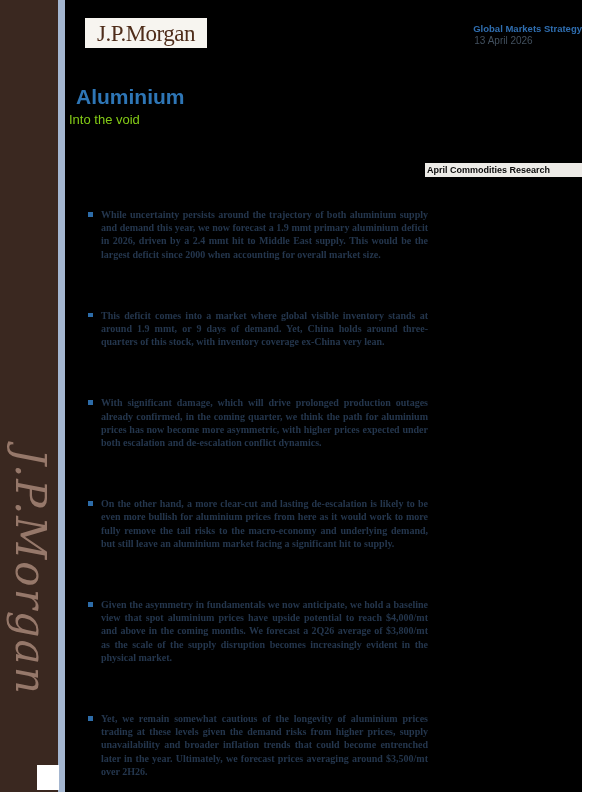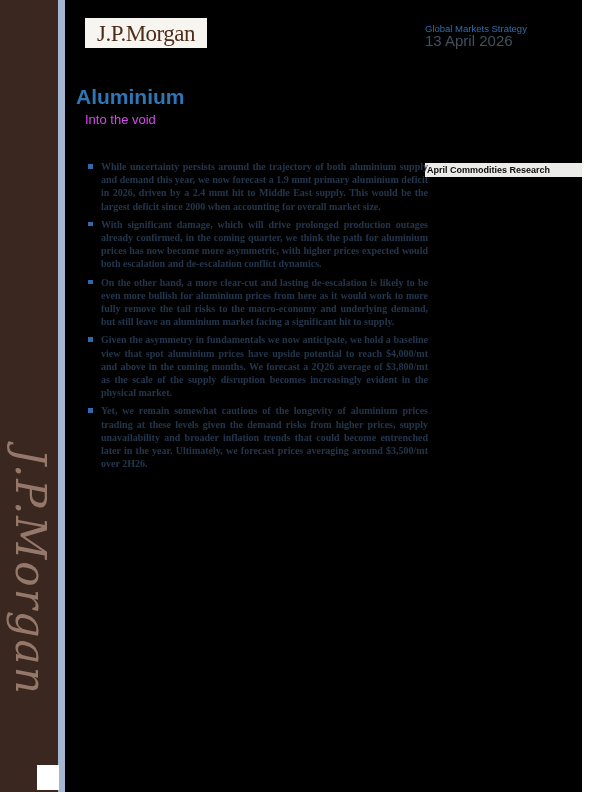--- a/index.html
+++ b/index.html
@@ -48,32 +48,32 @@
     font-family: "Liberation Serif", serif;
     font-size: 23px;
     color: #4f2d1a;
     letter-spacing: -0.5px;
     line-height: 1;
   }
   .header-right {
     position: absolute; left: 360px; top: 23px; width: 157px;
   }
   .program {
-    font-size: 9.5px; font-weight: normal; color: #2f6eb0; line-height: 12px;
+    font-size: 9.5px; font-weight: bold; color: #2f6eb0; line-height: 12px; text-align: right;
   }
   .date {
-    font-size: 15px; color: #42505e; line-height: 11px;
+    font-size: 10px; color: #42505e; line-height: 11px; text-align: center;
   }
   .title {
     position: absolute; left: 11px; top: 85px;
     font-size: 21px; font-weight: bold; color: #2e76b6;
   }
   .subtitle {
-    position: absolute; left: 20px; top: 112px;
-    font-size: 13px; color: #d946ef;
+    position: absolute; left: 4px; top: 112px;
+    font-size: 13px; color: #84cc16;
   }
   .side-tab {
     position: absolute; left: 360px; top: 161px; width: 155px; height: 14px;
     background: #edebe7;
     border-top: 2px solid #000000;
     font-size: 9px; font-weight: bold; color: #0c0c0c;
     line-height: 14px; padding-left: 2px;
     white-space: nowrap; overflow: hidden;
   }
   .bullets {
@@ -83,20 +83,21 @@
   .bullets li {
     position: relative;
     padding-left: 14px;
     margin-bottom: 5px;
     font-family: "Liberation Serif", serif;
     font-weight: bold;
     font-size: 10px;
     line-height: 13.2px;
     color: #24364d;
     text-align: justify;
+    margin-top: 48px;
   }
   .bullet-marker {
     position: absolute; left: 1px; top: 4px;
     width: 4.5px; height: 4.5px;
     background: #2d6ca8;
   }
   .footer {
     position: absolute; left: 20px; top: 739px; width: 480px;
     font-size: 9.5px; font-weight: bold; color: #2f2f2f;
   }
@@ -125,21 +126,25 @@
 
   <div class="side-tab">April Commodities Research</div>
 
   <ul class="bullets">
     <li>
       <span class="bullet-marker"></span>
       <span>While uncertainty persists around the trajectory of both aluminium supply and demand this year, we now forecast a 1.9 mmt primary aluminium deficit in 2026, driven by a 2.4 mmt hit to Middle East supply. This would be the largest deficit since 2000 when accounting for overall market size.</span>
     </li>
     <li>
       <span class="bullet-marker"></span>
-      <span>With significant damage, which will drive prolonged production outages already confirmed, in the coming quarter, we think the path for aluminium prices has now become more asymmetric, with higher prices expected would both escalation and de-escalation conflict dynamics.</span>
+      <span>This deficit comes into a market where global visible inventory stands at around 1.9 mmt, or 9 days of demand. Yet, China holds around three-quarters of this stock, with inventory coverage ex-China very lean.</span>
+    </li>
+    <li>
+      <span class="bullet-marker"></span>
+      <span>With significant damage, which will drive prolonged production outages already confirmed, in the coming quarter, we think the path for aluminium prices has now become more asymmetric, with higher prices expected under both escalation and de-escalation conflict dynamics.</span>
     </li>
     <li>
       <span class="bullet-marker"></span>
       <span>On the other hand, a more clear-cut and lasting de-escalation is likely to be even more bullish for aluminium prices from here as it would work to more fully remove the tail risks to the macro-economy and underlying demand, but still leave an aluminium market facing a significant hit to supply.</span>
     </li>
     <li>
       <span class="bullet-marker"></span>
       <span>Given the asymmetry in fundamentals we now anticipate, we hold a baseline view that spot aluminium prices have upside potential to reach $4,000/mt and above in the coming months. We forecast a 2Q26 average of $3,800/mt as the scale of the supply disruption becomes increasingly evident in the physical market.</span>
     </li>
     <li>

